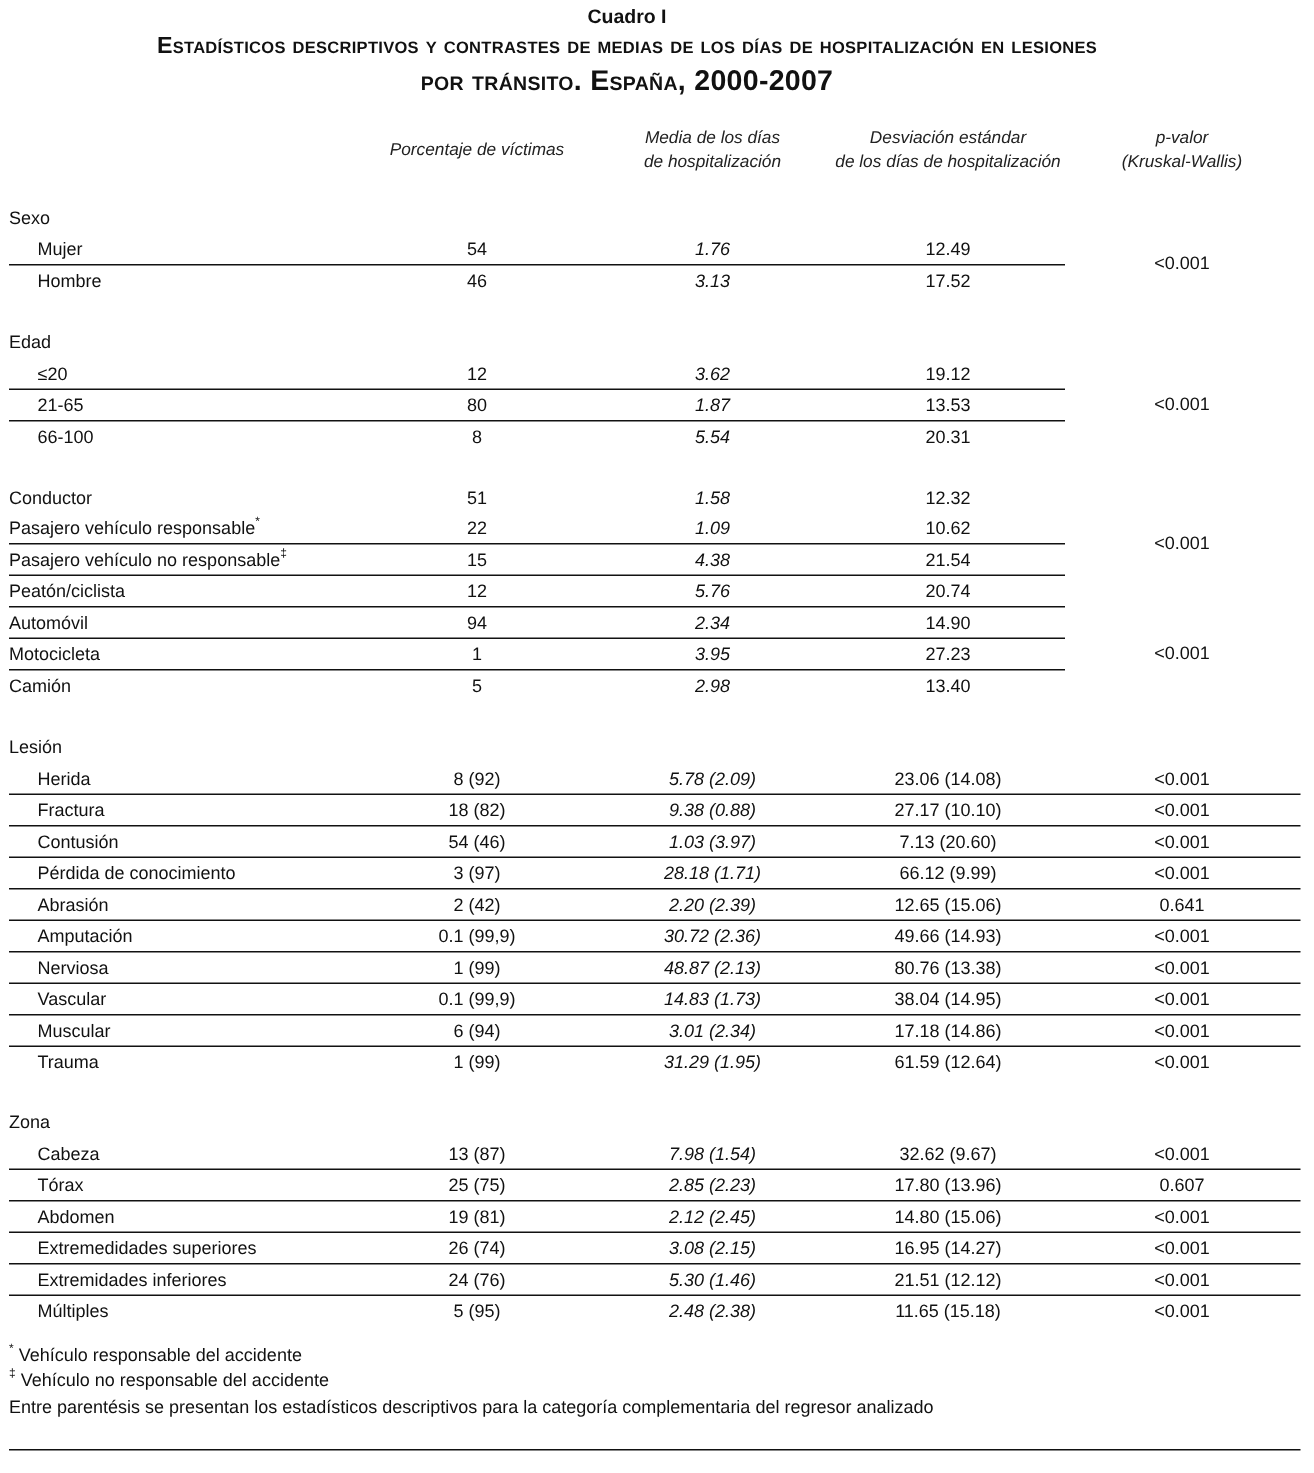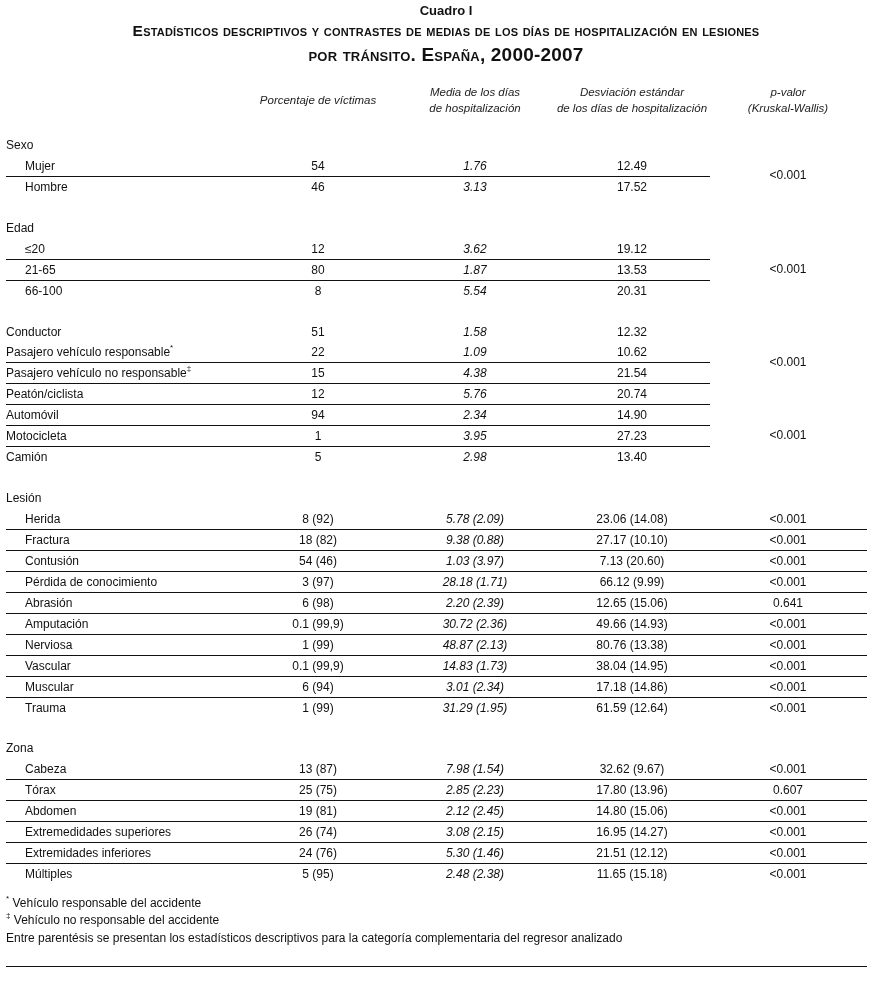--- a/index.html
+++ b/index.html
@@ -1,19 +1,19 @@
 <!DOCTYPE html>
 <html><head>
 <meta charset="utf-8">
 <style>
   html, body { margin:0; padding:0; background:#ffffff; }
   body { width:876px; height:982px; position:relative; overflow:hidden;
          font-family:"Liberation Sans", sans-serif; color:#111; font-size:12px; }
   .abs { position:absolute; }
-  .caption { left:0; width:836px; text-align:center; font-weight:bold;margin-left:28px; }
+  .caption { left:0; width:836px; text-align:center; font-weight:bold; }
   .cap-num { top:3px; font-size:13px; }
   .cap-t1 { top:22px; font-size:15.5px; letter-spacing:0.2px; font-variant:small-caps; }
   .cap-t2 { top:44px; font-size:19px; letter-spacing:0.2px; font-variant:small-caps; }
   .colhead { top:84px; text-align:center; font-style:italic; font-size:11.5px; line-height:16px; color:#222; }
   .ch1 { left:238px; width:160px; top:92px; }
   .ch2 { left:405px; width:140px; }
   .ch3 { left:540px; width:184px; }
   .ch4 { left:728px; width:120px; }
   .row { position:absolute; left:0; width:876px; height:21px;padding-left:38px; }
   .row .lbl { position:absolute; top:3px; left:25px; white-space:nowrap; }
@@ -171,21 +171,21 @@
 <div class="row" style="top:572px">
   <span class="lbl">Pérdida de conocimiento</span>
   <span class="c c1">3 (97)</span>
   <span class="c c2">28.18 (1.71)</span>
   <span class="c c3">66.12 (9.99)</span>
   <span class="c c4">&lt;0.001</span>
 </div>
 <div class="rule r-long" style="top:592px"></div>
 <div class="row" style="top:593px">
   <span class="lbl">Abrasión</span>
-  <span class="c c1">6 (98)</span>
+  <span class="c c1">2 (42)</span>
   <span class="c c2">2.20 (2.39)</span>
   <span class="c c3">12.65 (15.06)</span>
   <span class="c c4">0.641</span>
 </div>
 <div class="rule r-long" style="top:613px"></div>
 <div class="row" style="top:614px">
   <span class="lbl">Amputación</span>
   <span class="c c1">0.1 (99,9)</span>
   <span class="c c2">30.72 (2.36)</span>
   <span class="c c3">49.66 (14.93)</span>

